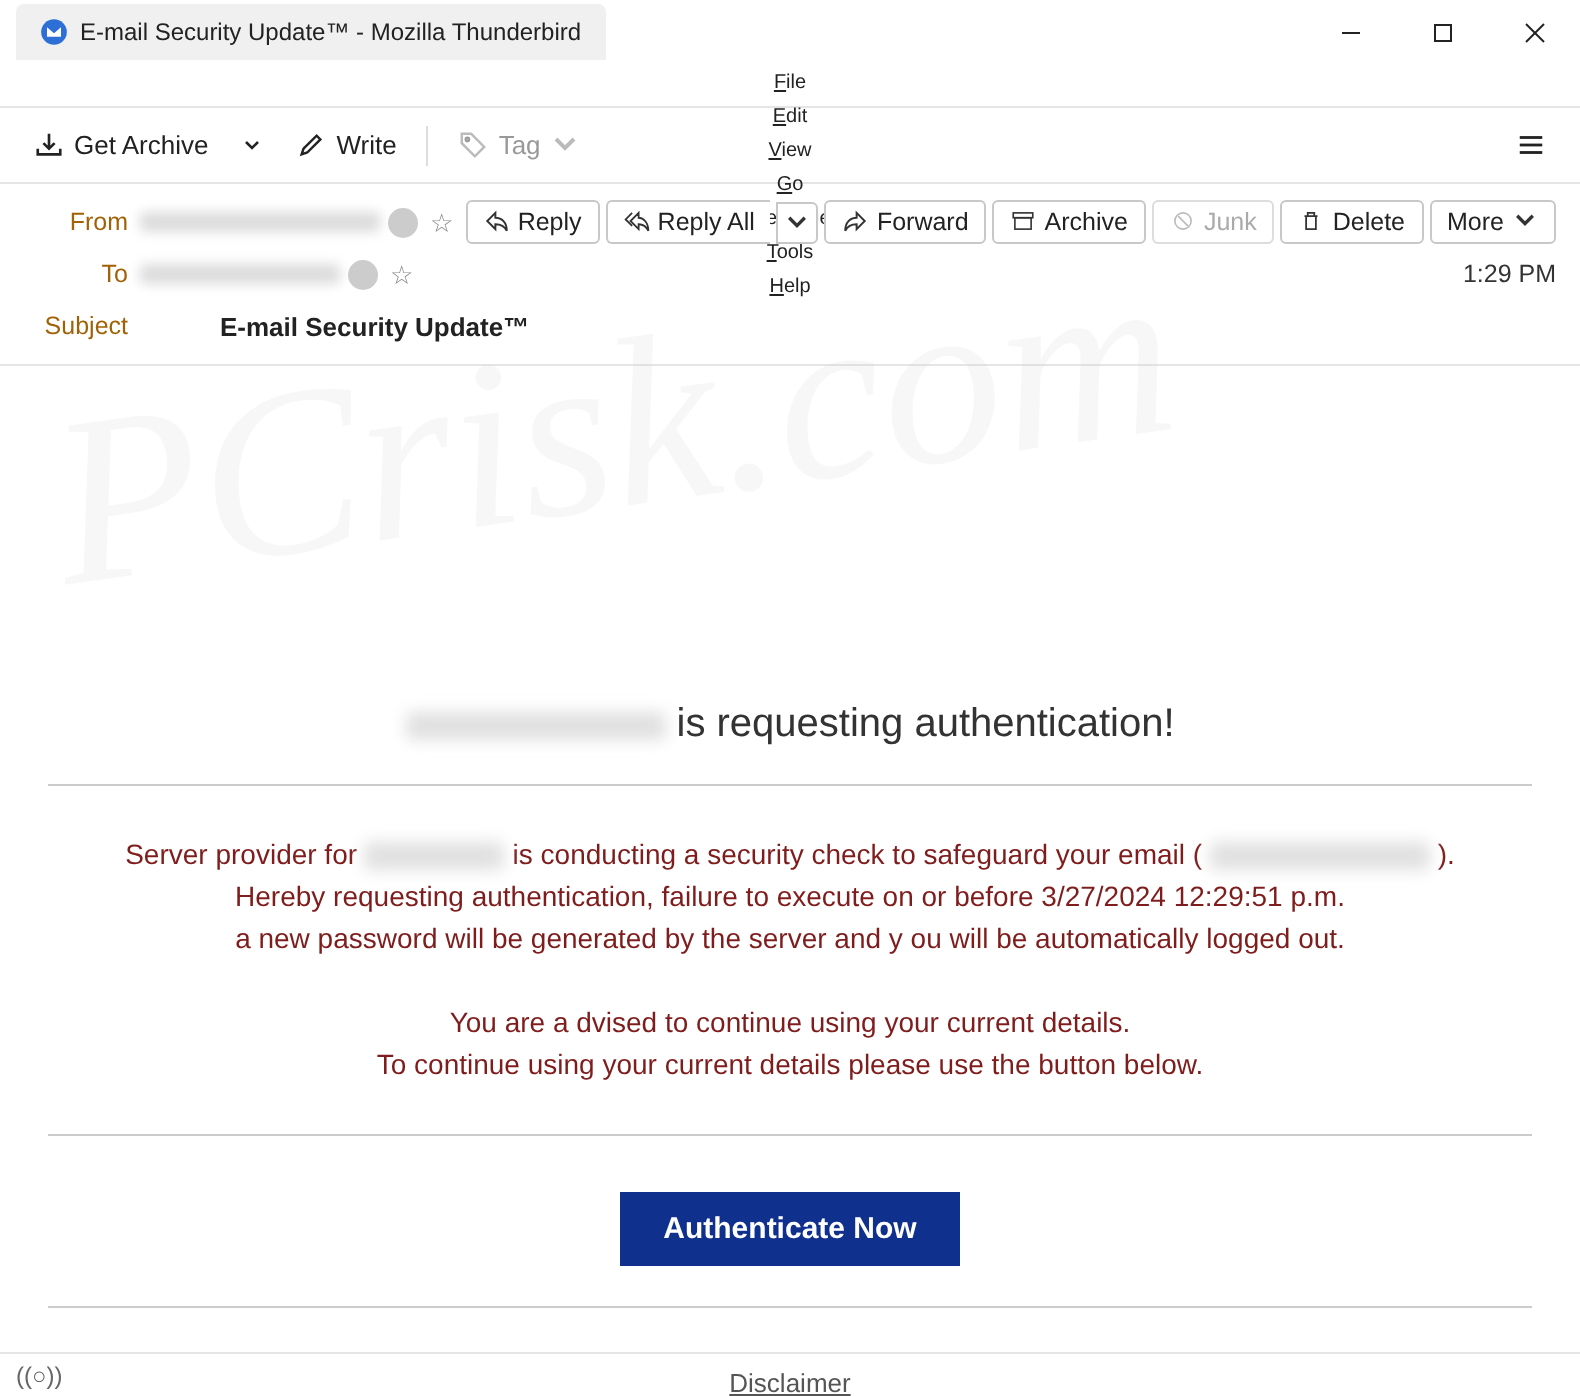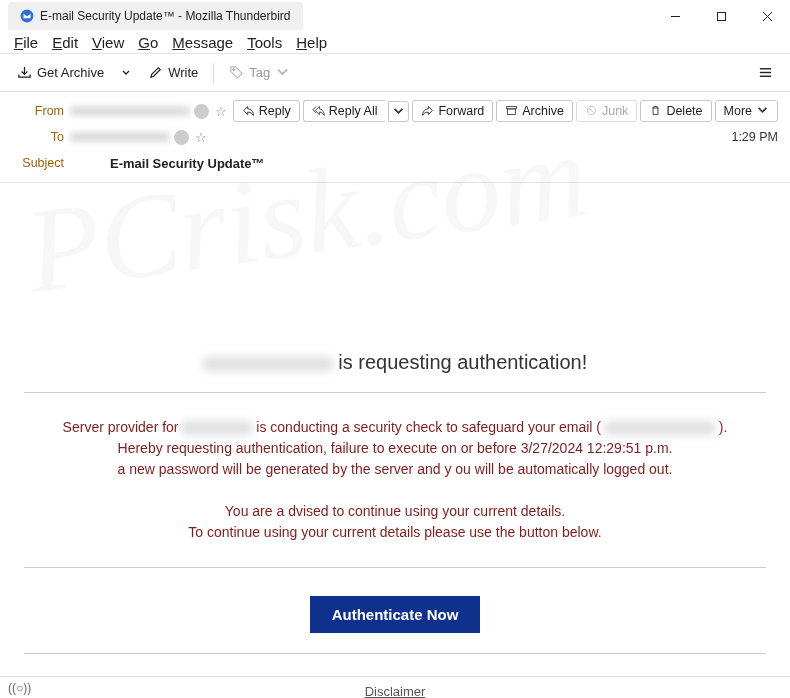--- a/index.html
+++ b/index.html
@@ -36,24 +36,25 @@
 .winbtns { margin-left: auto; display: flex; }
 .winbtn {
   width: 46px; height: 32px;
   display: flex; align-items: center; justify-content: center;
   color: #222;
 }
 .menubar {
   display: flex;
   gap: 2px;
   padding: 2px 8px;
-  font-size: 15px;
+  font-size: 10px;
   border-bottom: 1px solid #e5e5e5;
   height: 22px;
   align-items: center;
+  flex-direction: column;
 }
 .menuitem { padding: 2px 6px; cursor: default; }
 .menuitem u { text-decoration: underline; }
 .toolbar {
   display: flex;
   align-items: center;
   gap: 4px;
   padding: 4px 8px;
   border-bottom: 1px solid #e5e5e5;
   height: 38px;

